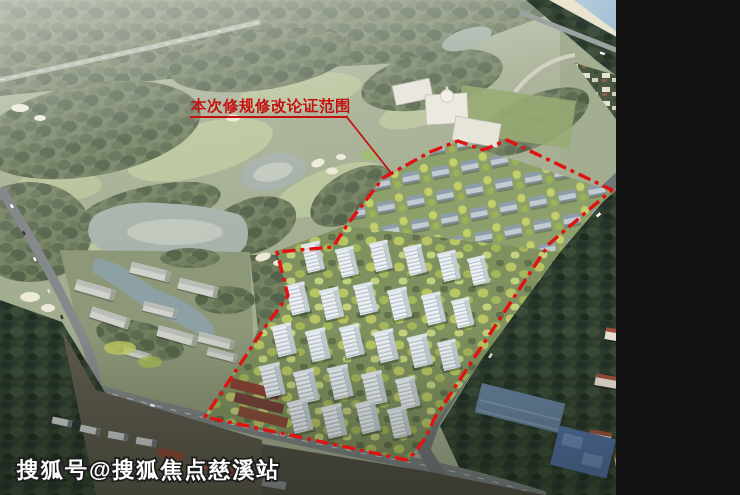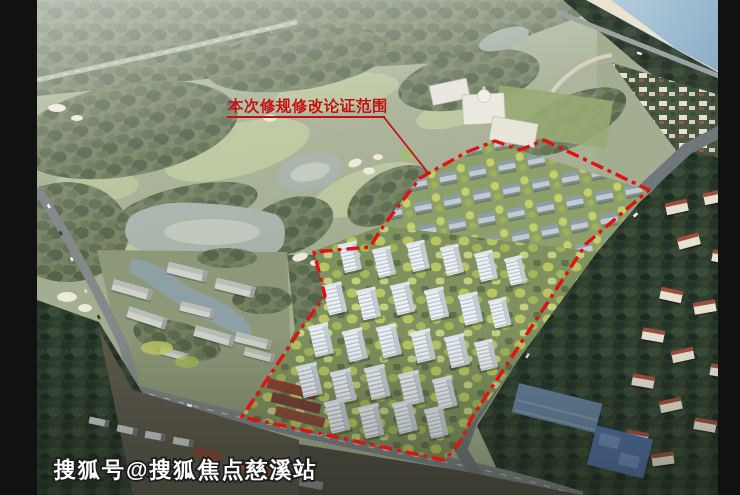--- a/index.html
+++ b/index.html
@@ -1,17 +1,17 @@
 <!DOCTYPE html>
 <html><head>
 <meta charset="utf-8">
 <style>
   html,body{margin:0;padding:0;background:#111;}
-  .stage{position:relative;width:681px;height:495px;overflow:hidden;
-         font-family:"Liberation Sans",sans-serif;padding-left:37px;}
+  .stage{position:relative;width:616px;height:495px;overflow:hidden;
+         font-family:"Liberation Sans",sans-serif;}
   .stage svg{display:block;}
   text{font-family:"Liberation Sans","DejaVu Sans",sans-serif;}
   .annotation-text{font-weight:bold;font-size:15.5px;letter-spacing:.5px;}
   .watermark-text{font-weight:bold;font-size:22px;letter-spacing:2px;
                   paint-order:stroke;stroke:#1c1c1c;stroke-width:3.5px;}
 </style>
 </head>
 <body>
 
 <div class="stage">

